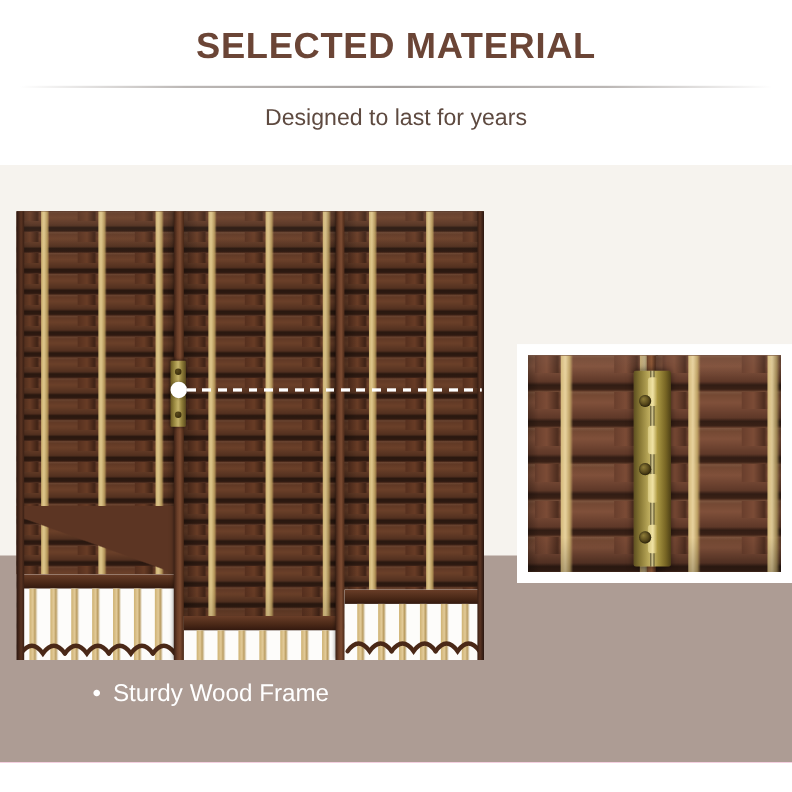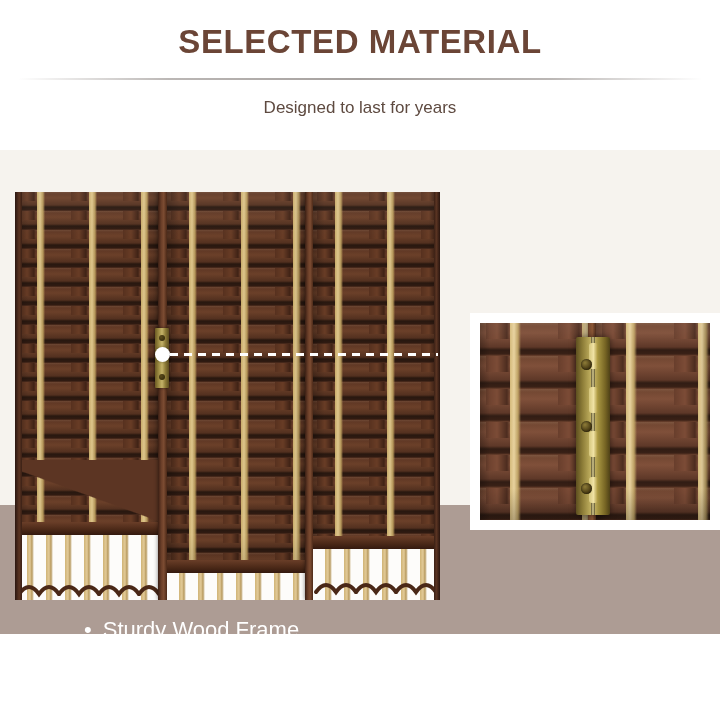--- a/index.html
+++ b/index.html
@@ -4,36 +4,36 @@
 <style>
   html,body{margin:0;padding:0;}
   body{
     width:720px;height:720px;overflow:hidden;position:relative;
     background:#ffffff;
     font-family:"Liberation Sans", sans-serif;
     -webkit-font-smoothing:antialiased;
   }
 
   
-  #stage{position:absolute;inset:0;width:720px;height:634px;overflow:hidden;background:#ec4899;}
+  #stage{position:absolute;inset:0;width:720px;height:720px;overflow:hidden;background:#ec4899;}
 
   
   .header{position:absolute;left:0;top:0;width:720px;height:150px;background:#ffffff;z-index:6;}
   .title{
     position:absolute;left:0;top:22px;width:720px;text-align:center;
     font-size:33px;font-weight:bold;letter-spacing:.6px;color:#6B4536;
     line-height:40px;white-space:nowrap;
   }
   .divider{
     position:absolute;left:18px;top:78px;width:684px;height:2px;
     background:linear-gradient(to right,rgba(140,132,128,0) 0%,rgba(120,112,108,.50) 22%,rgba(110,102,98,.62) 50%,rgba(120,112,108,.50) 78%,rgba(140,132,128,0) 100%);
   }
   .subtitle{
     position:absolute;left:0;top:93px;width:720px;text-align:center;
-    font-size:17px;color:#5E4A40;line-height:30px;white-space:nowrap;font-weight:normal;
+    font-size:21px;color:#5E4A40;line-height:30px;white-space:nowrap;font-weight:normal;
   }
 
   
   .bg-cream{position:absolute;left:0;top:150px;width:720px;height:360px;background:#F6F3EE;z-index:1;}
   .bg-taupe{position:absolute;left:0;top:505px;width:720px;height:188px;background:#AD9C94;z-index:1;}
   .bg-bottom{position:absolute;left:0;top:693px;width:720px;height:27px;background:#ffffff;z-index:1;}
 
   
   
   .weave{

